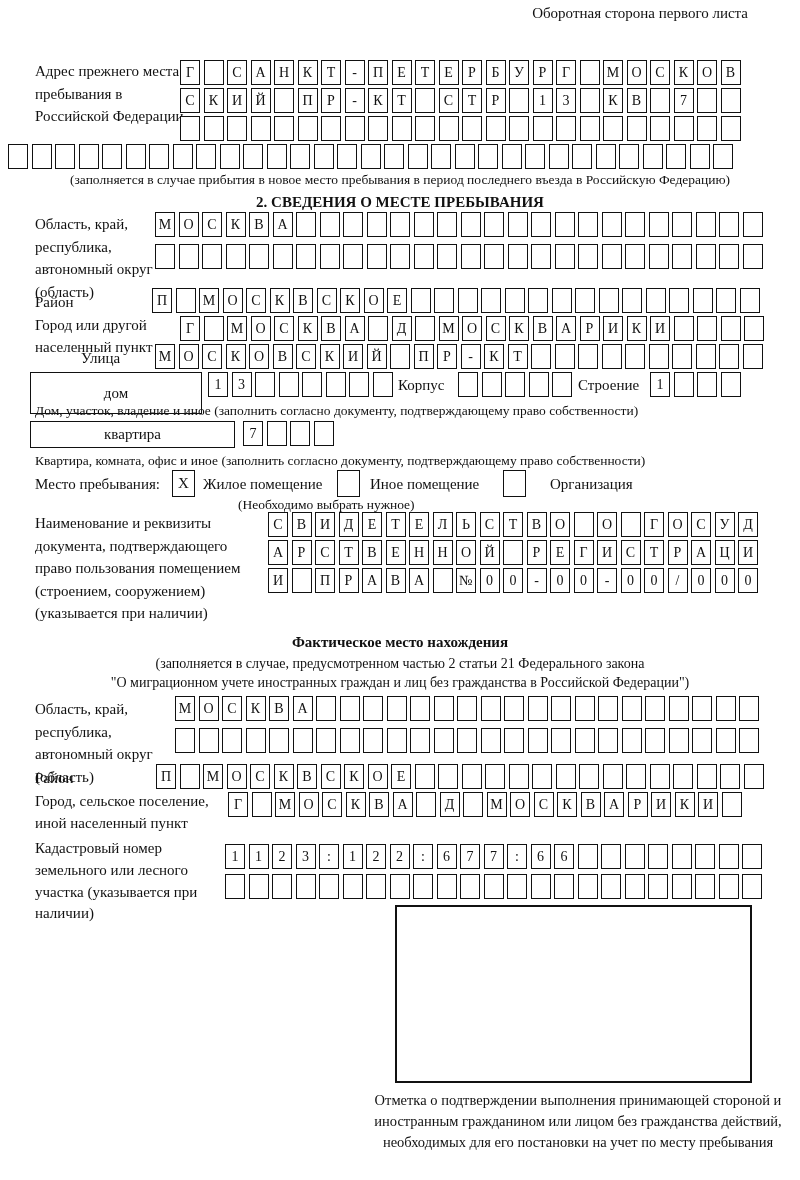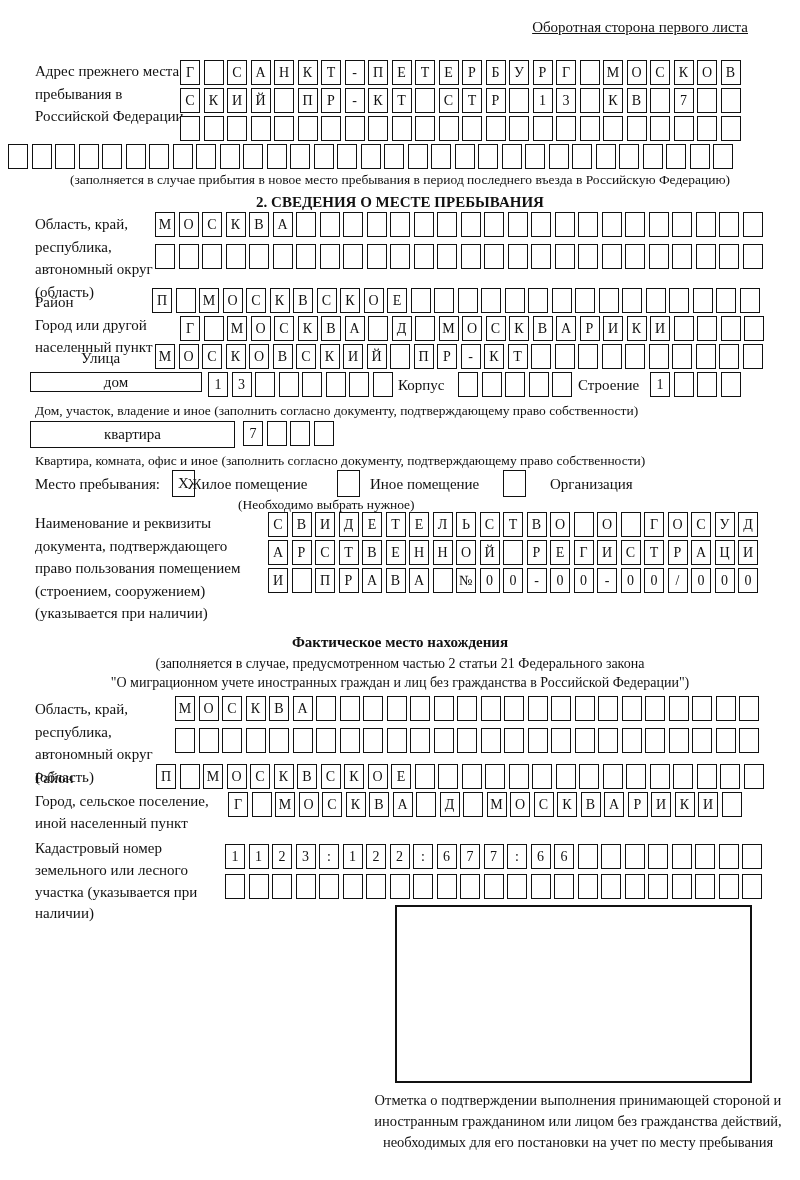--- a/index.html
+++ b/index.html
@@ -45,21 +45,21 @@
     box-sizing: border-box;
     border: 2px solid #111;
     background: #fff;
   }
 </style>
 </head>
 <body>
 
 <div class="page">
 
-  <div class="abs lbl" style="top:16px; right:52px;text-decoration:underline;">Оборотная сторона первого листа</div>
+  <div class="abs lbl" style="top:2px; right:52px;">Оборотная сторона первого листа</div>
 
   <div class="abs lbl" style="top:60px; left:35px; width:150px;">Адрес прежнего места пребывания в Российской Федерации</div>
   <div class="abs cellrow" style="top:60px; left:180px;">
       <div class="cell">Г</div>
       <div class="cell"></div>
       <div class="cell">С</div>
       <div class="cell">А</div>
       <div class="cell">Н</div>
       <div class="cell">К</div>
       <div class="cell">Т</div>
@@ -310,21 +310,21 @@
       <div class="cell"></div>
       <div class="cell"></div>
       <div class="cell"></div>
       <div class="cell"></div>
       <div class="cell"></div>
       <div class="cell"></div>
       <div class="cell"></div>
       <div class="cell"></div>
     </div>
 
-  <div class="abs bigbox" style="top:372px; left:30px; width:172px; height:20px;">дом</div>
+  <div class="abs bigbox" style="top:372px; left:30px; width:172px; height:42px;">дом</div>
   <div class="abs cellrow" style="top:372px; left:208px;">
       <div class="cell">1</div>
       <div class="cell">3</div>
       <div class="cell"></div>
       <div class="cell"></div>
       <div class="cell"></div>
       <div class="cell"></div>
       <div class="cell"></div>
       <div class="cell"></div>
     </div>
@@ -349,21 +349,21 @@
   <div class="abs cellrow" style="top:421px; left:243px;">
       <div class="cell">7</div>
       <div class="cell"></div>
       <div class="cell"></div>
       <div class="cell"></div>
     </div>
   <div class="abs note" style="top:453px; left:35px;">Квартира, комната, офис и иное (заполнить согласно документу, подтверждающему право собственности)</div>
 
   <div class="abs lbl" style="top:473px; left:35px;">Место пребывания:</div>
   <div class="abs chk" style="top:470px; left:172px;">X</div>
-  <div class="abs lbl" style="top:473px; left:188px;">Жилое помещение</div>
+  <div class="abs lbl" style="top:473px; left:203px;">Жилое помещение</div>
   <div class="abs chk" style="top:470px; left:337px;"></div>
   <div class="abs lbl" style="top:473px; left:370px;">Иное помещение</div>
   <div class="abs chk" style="top:470px; left:503px;"></div>
   <div class="abs lbl" style="top:473px; left:550px;">Организация</div>
   <div class="abs note" style="top:497px; left:238px;">(Необходимо выбрать нужное)</div>
 
   <div class="abs lbl" style="top:512px; left:35px; width:218px;">Наименование и реквизиты документа, подтверждающего право пользования помещением (строением, сооружением) (указывается при наличии)</div>
   <div class="abs cellrow" style="top:512px; left:268px;">
       <div class="cell">С</div>
       <div class="cell">В</div>

